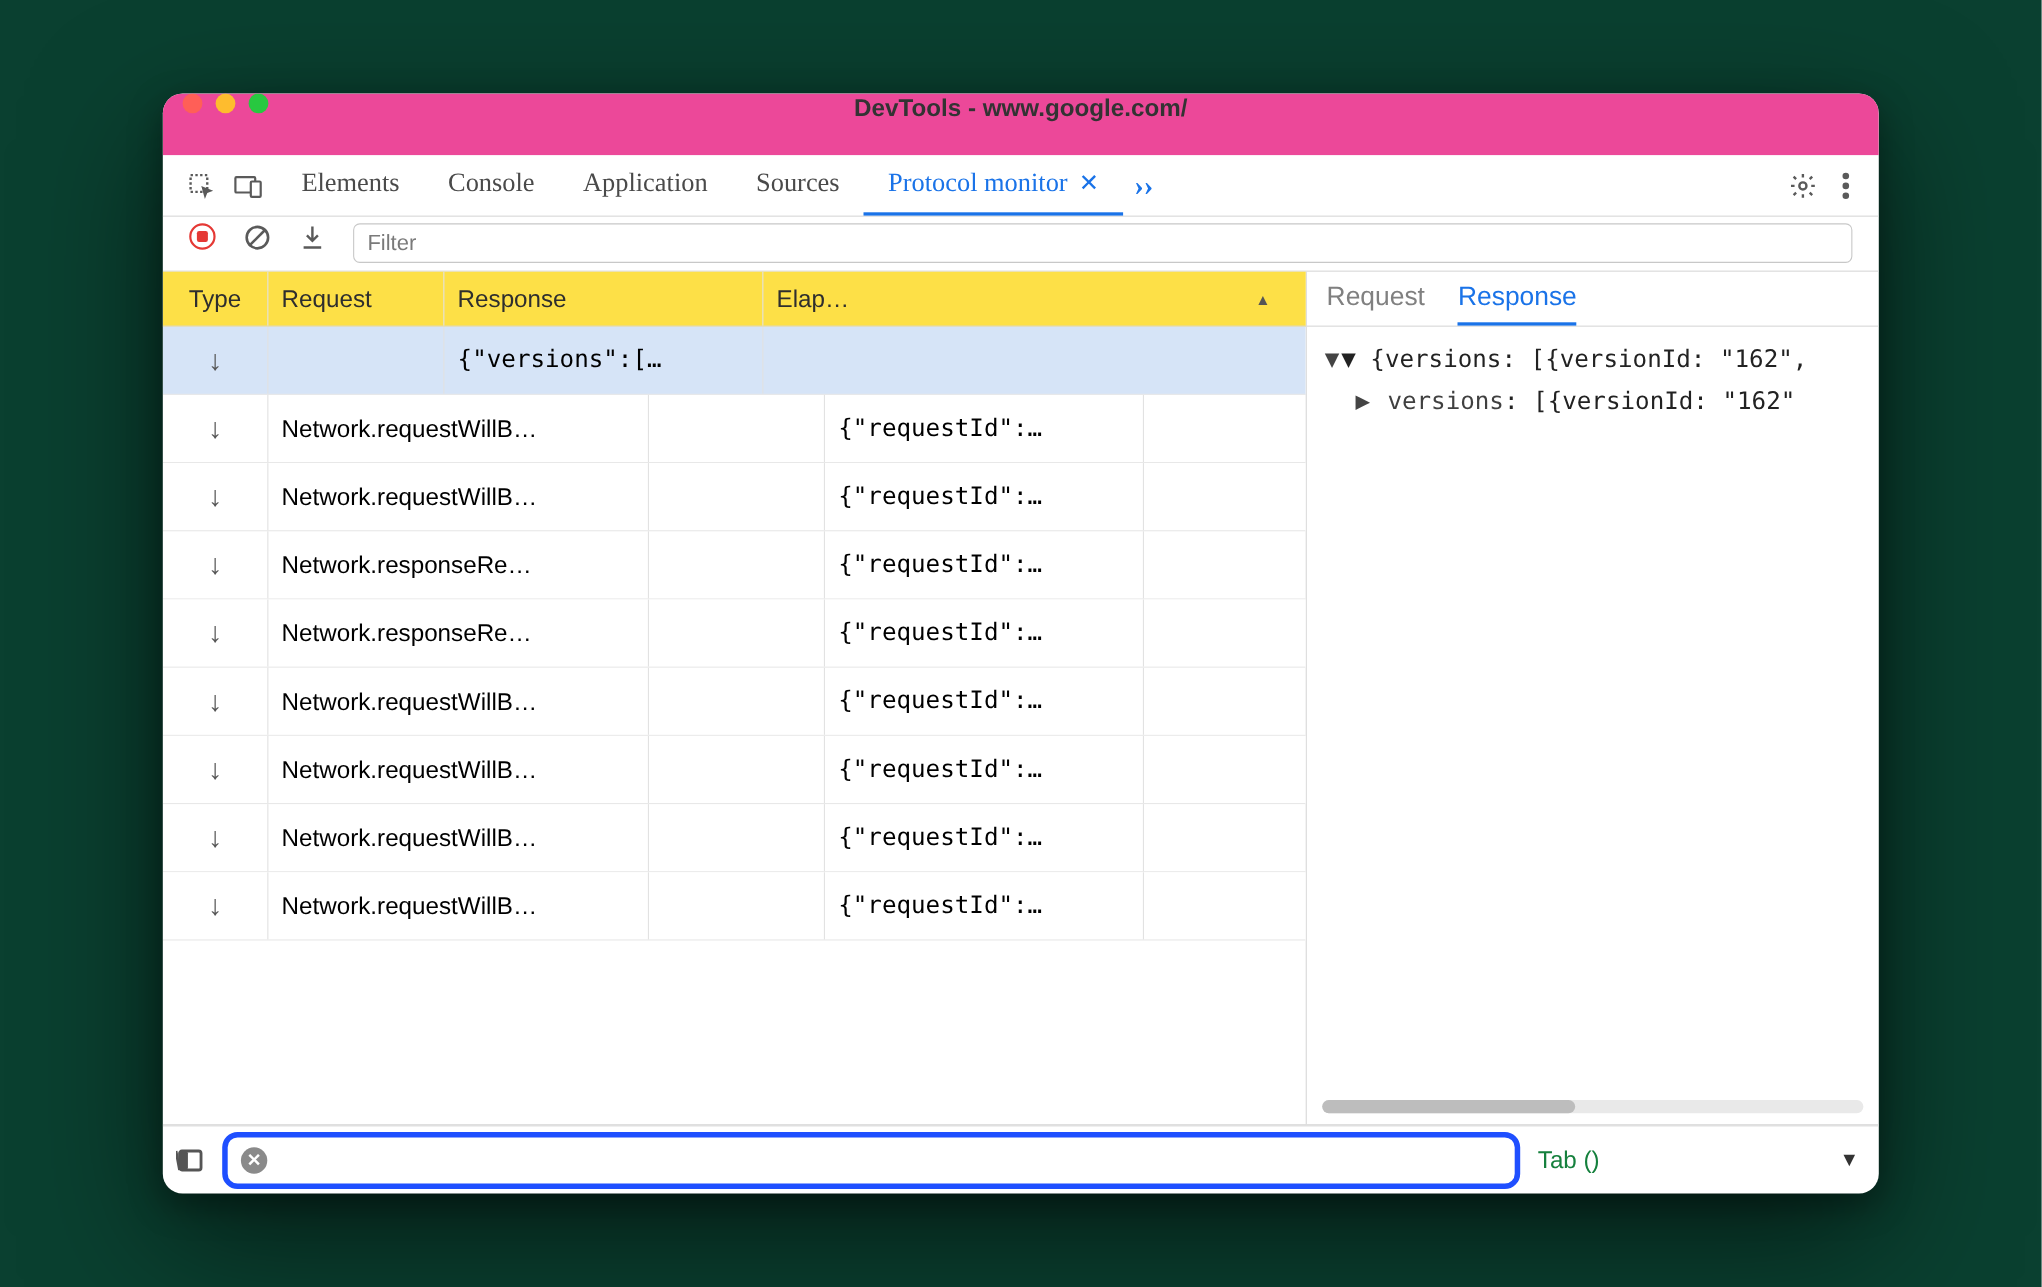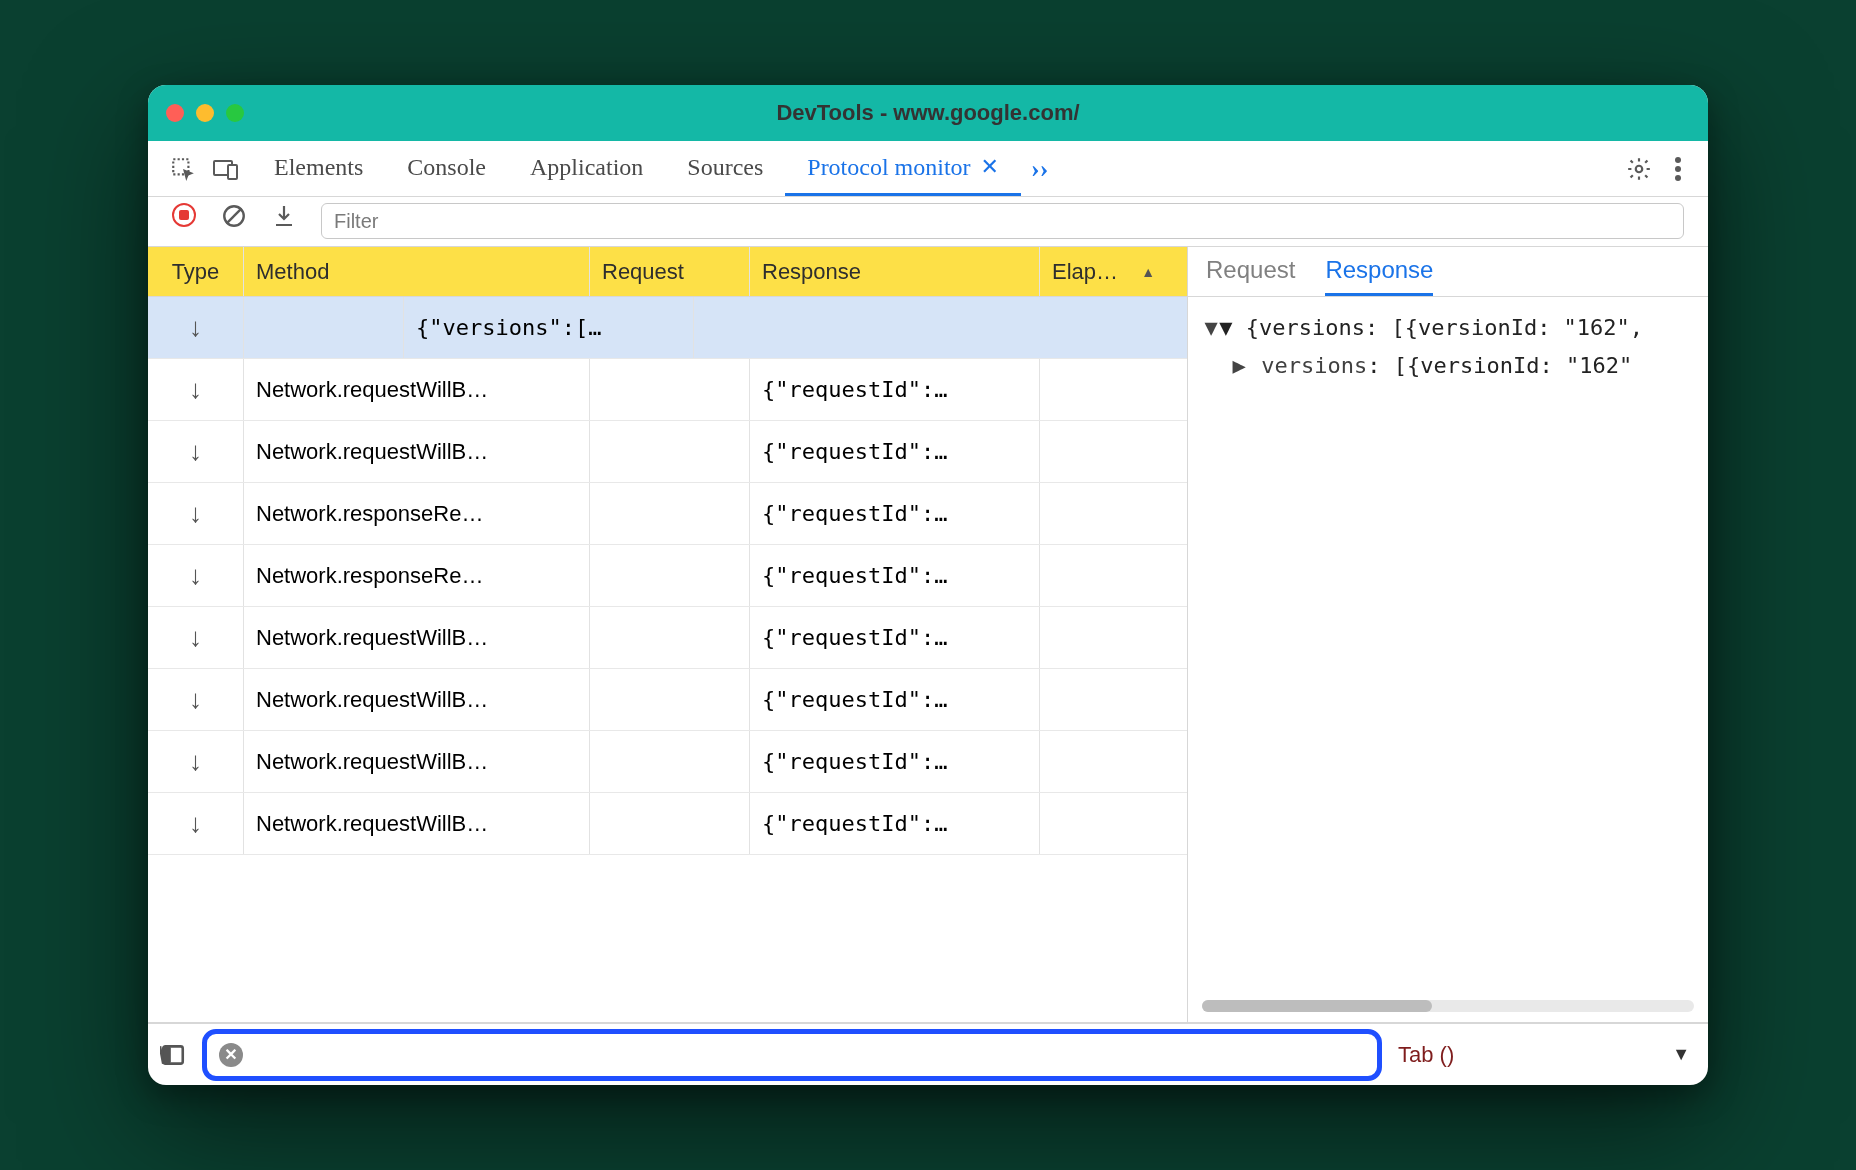--- a/index.html
+++ b/index.html
@@ -19,23 +19,22 @@
     border-radius: 18px;
     box-shadow: 0 40px 120px rgba(0,0,0,0.55), 0 10px 30px rgba(0,0,0,0.35);
     overflow: hidden;
     display: flex;
     flex-direction: column;
     position: relative;
   }
   
   .titlebar {
     height: 56px;
-    background: #14b8a6;
+    background: #ec4899;
     display: flex;
-    align-items: center;
     padding: 0 18px;
     position: relative;
   }
   .traffic { display: flex; gap: 12px; }
   .dot { width: 18px; height: 18px; border-radius: 50%; }
   .dot.red { background: #ff5f57; }
   .dot.yellow { background: #febc2e; }
   .dot.green { background: #28c840; }
   .titlebar-title {
     position: absolute; left: 0; right: 0; text-align: center;
@@ -117,21 +116,21 @@
   .drawer-toggle { color:#555; }
   .cmd-wrap {
     flex:0 0 1180px; height:52px; border:5px solid #1f4fff; border-radius:14px;
     display:flex; align-items:center; padding:0 12px; background:#fff; gap:8px;
     font-size:22px;
   }
   .cmd-wrap input {
     border:none; outline:none; flex:1; font-size:22px; font-family:inherit;
   }
   .clear-x { width:24px; height:24px; border-radius:50%; background:#8a8a8a; color:#fff; display:flex; align-items:center; justify-content:center; font-size:16px; font-weight:700; }
-  .tab-label { font-size:22px; color:#7f1d1d; display:flex; align-items:center; gap:6px; }
+  .tab-label { font-size:22px; color:#15803d; display:flex; align-items:center; gap:6px; }
   .tab-caret { font-size:18px; color:#333; margin-left:auto; padding-right:6px; }
 </style>
 </head>
 <body>
 
 <div class="window">
 
   <div class="titlebar">
     <div class="traffic">
       <div class="dot red"></div>
@@ -208,23 +207,20 @@
     </span>
     <input class="filter-input" placeholder="Filter" style="">
   </div>
 
   <div class="main">
     <div class="left-pane">
       <div class="thead">
         <div class="th col-type">
             <span>Type</span>
           </div>
-        <div class="th col-method">
-            <span>Method</span>
-          </div>
         <div class="th col-request">
             <span>Request</span>
           </div>
         <div class="th col-response">
             <span>Response</span>
           </div>
         <div class="th col-elapsed">
           <span>Elap…</span>
           <span class="sort-ind">▲</span>
         </div>

